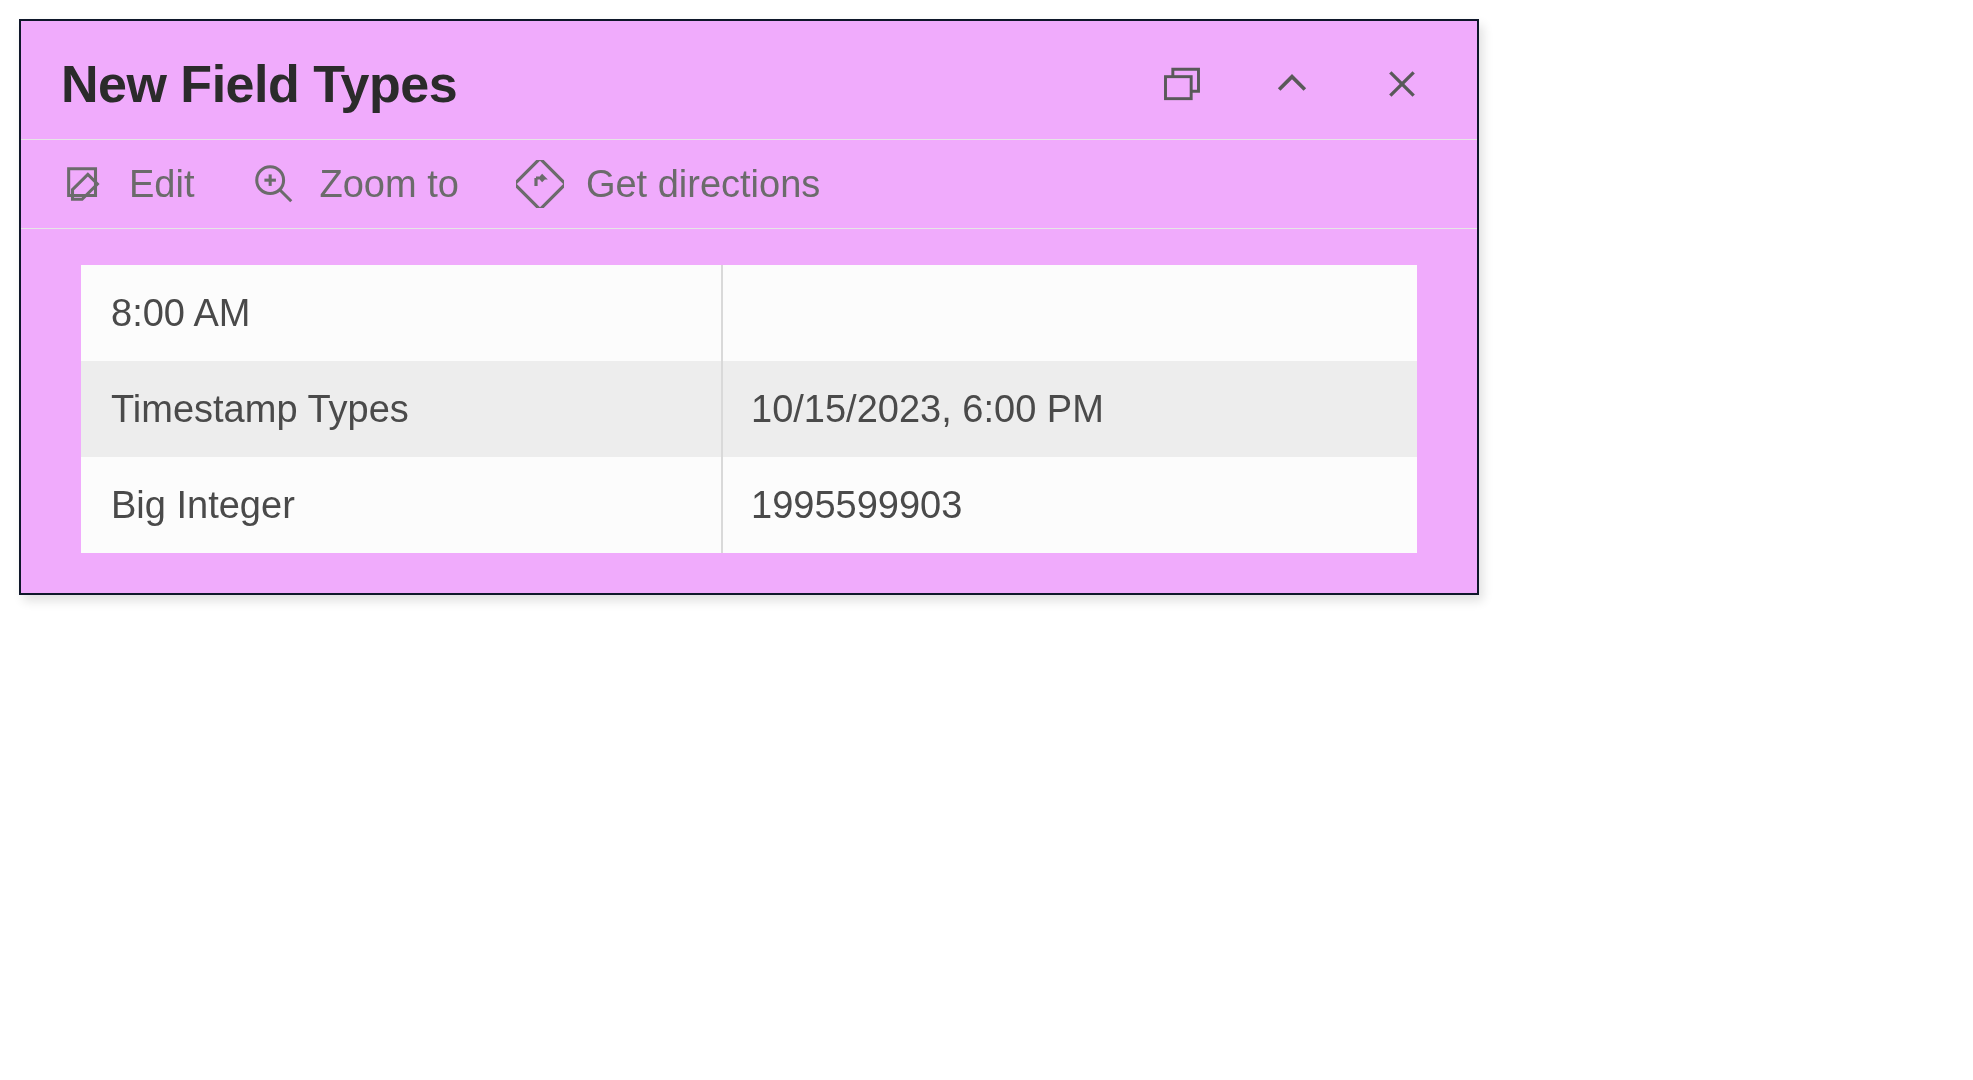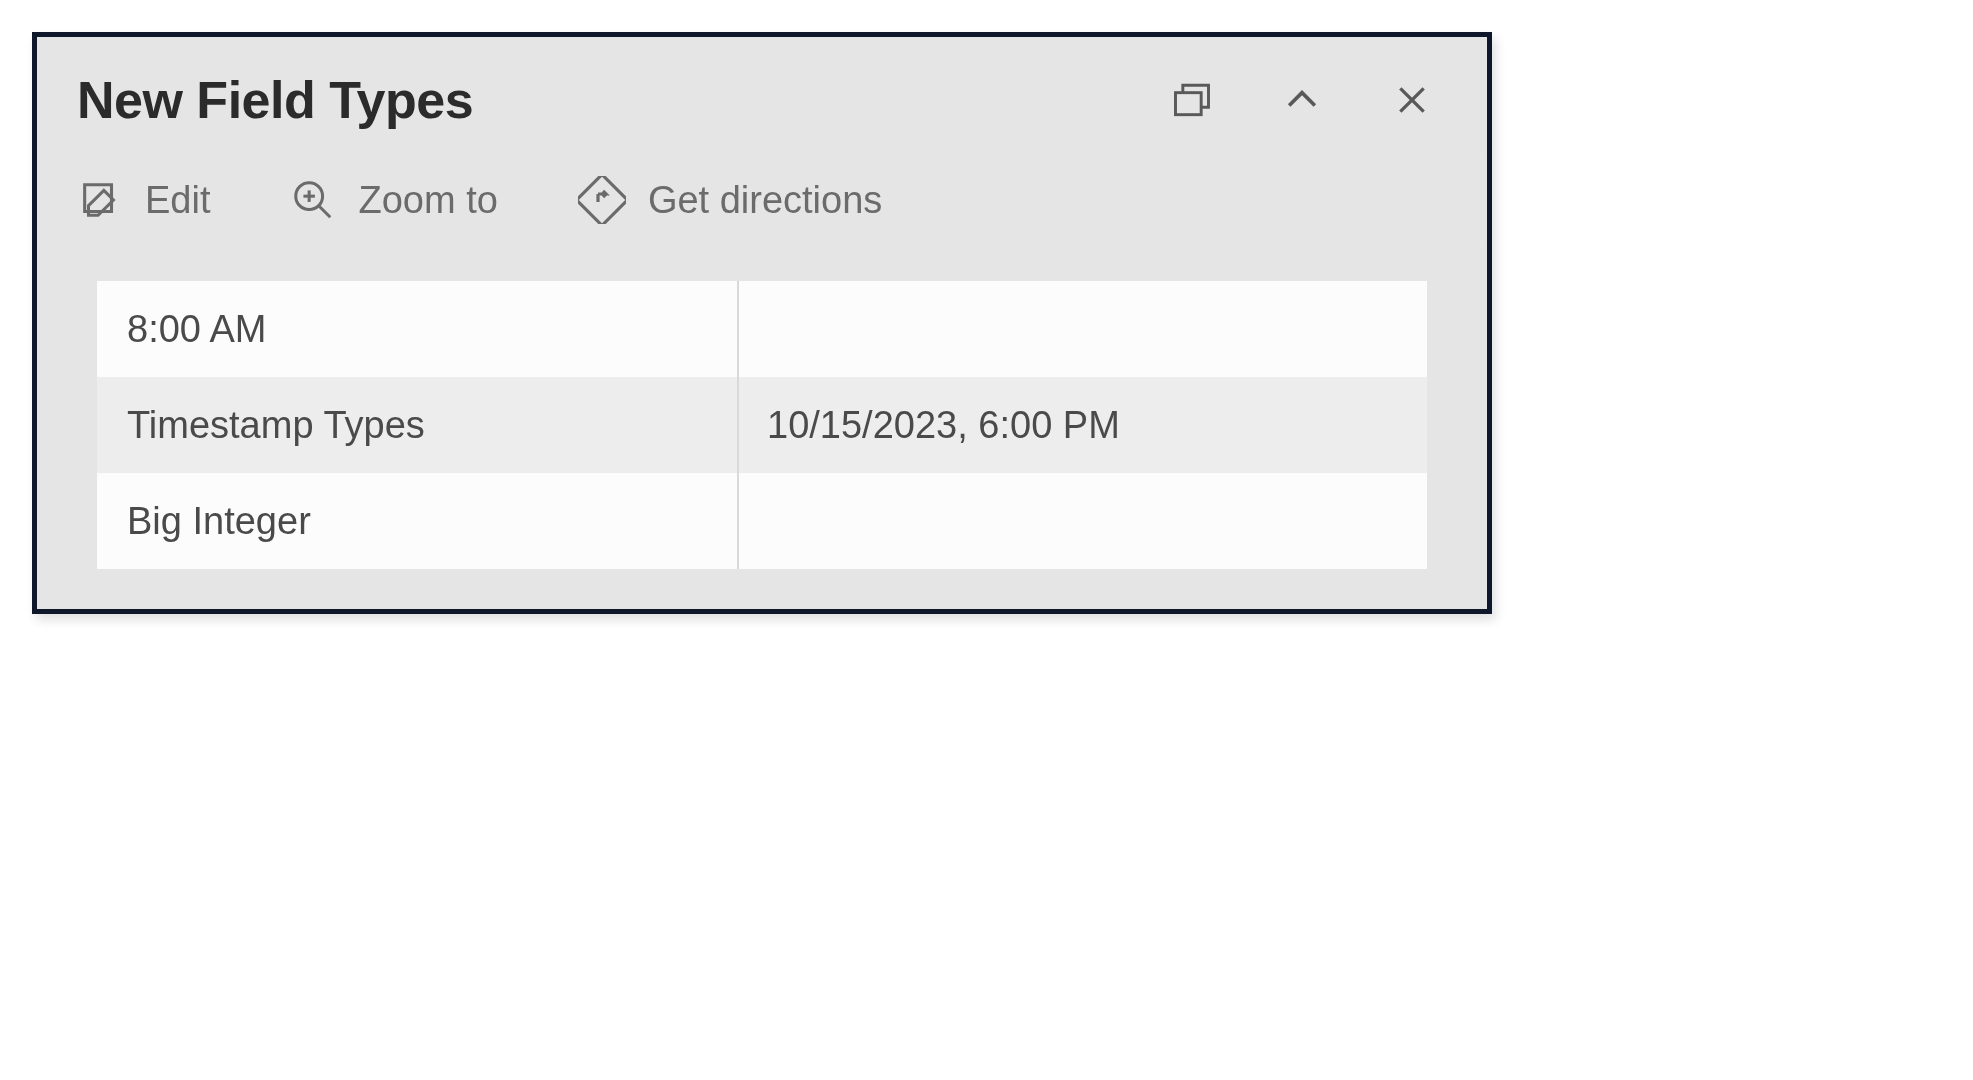--- a/index.html
+++ b/index.html
@@ -8,23 +8,23 @@
     padding: 0;
     width: 100%;
     height: 100%;
     font-family: "Segoe UI", "Avenir Next", "Helvetica Neue", Arial, sans-serif;
     background: #ffffff;
     color: #4a4a4a;
   }
   .popup {
     position: relative;
     width: 1460px;
-    margin: 32px;
-    background: #e5e5e5;
-    border: 5px solid #0f172a;
+    margin: 19px;
+    background: #f0abfc;
+    border: 2px solid #0f172a;
     box-shadow: 4px 6px 10px rgba(0,0,0,0.12);
   }
   .popup-header {
     display: flex;
     align-items: center;
     padding: 28px 40px 20px 40px;
     border-bottom: 1px solid #e6e6e6;
   }
   .popup-title {
     flex: 1 1 auto;
@@ -41,21 +41,21 @@
     justify-content: center;
     margin-left: 40px;
     cursor: pointer;
     color: #595959;
   }
   .popup-header .icon-btn svg { display:block; }
 
   .toolbar {
     display: flex;
     align-items: center;
-    gap: 80px;
+    gap: 57px;
     padding: 20px 40px;
     border-bottom: 1px solid #e6e6e6;
   }
   .tool {
     display: flex;
     align-items: center;
     gap: 22px;
     cursor: pointer;
     color: #6b6b6b;
     font-size: 38px;
@@ -173,18 +173,19 @@
 
       <div class="row">
         <div class="cell-value">8:00 AM</div>
       </div>
       <div class="row">
         <div class="cell-label">Timestamp Types</div>
         <div class="cell-value">10/15/2023, 6:00 PM</div>
       </div>
       <div class="row">
         <div class="cell-label">Big Integer</div>
+        <div class="cell-value">1995599903</div>
       </div>
 
     </div>
   </div>
 
 </div>
 
 </body></html>

